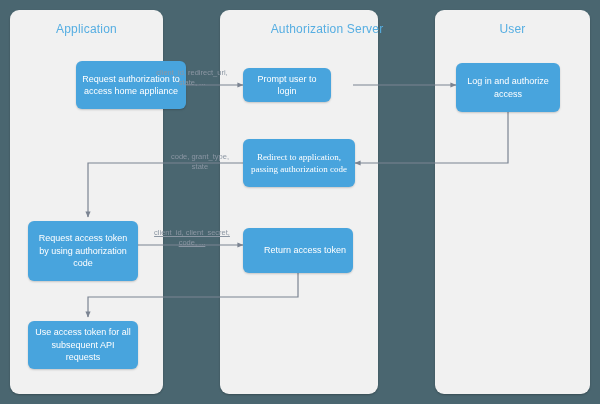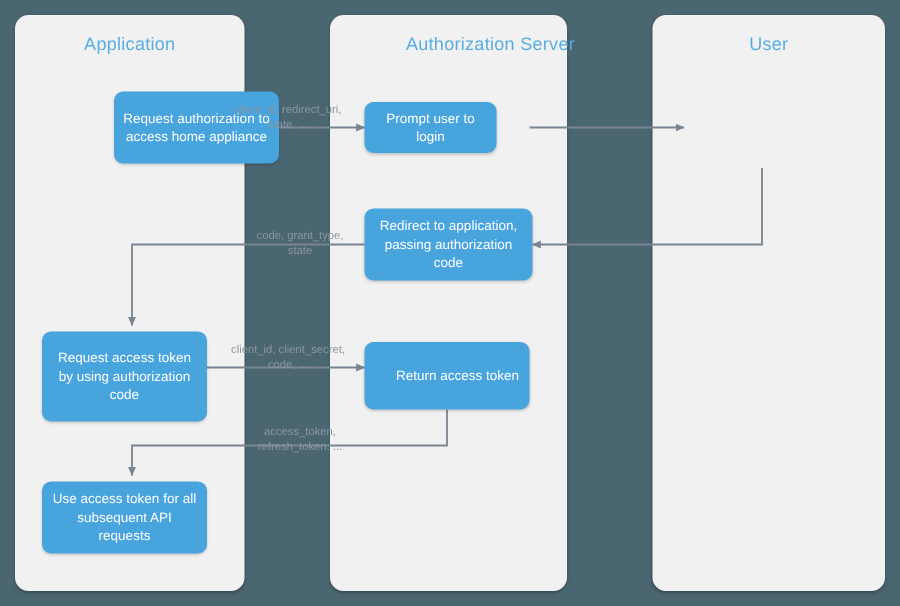--- a/index.html
+++ b/index.html
@@ -101,30 +101,29 @@
   </svg>
 
   <div class="node" style="left:28px;top:61px;width:110px;height:48px;margin-left:48px;">Request authorization to access home appliance</div>
 
   <div class="node" style="left:28px;top:221px;width:110px;height:60px;">Request access token by using authorization code</div>
 
   <div class="node" style="left:28px;top:321px;width:110px;height:48px;">Use access token for all subsequent API requests</div>
 
   <div class="node" style="left:243px;top:68px;width:88px;height:34px;">Prompt user to login</div>
 
-  <div class="node" style="left:243px;top:139px;width:112px;height:48px;">Redirect to application, passing authorization code</div>
+  <div class="node" style="left:243px;top:139px;width:112px;height:48px;font-family:Liberation Serif, serif;">Redirect to application, passing authorization code</div>
 
   <div class="node" style="left:243px;top:228px;width:110px;height:45px;padding-left:20px;">Return access token</div>
 
+  <div class="node" style="left:456px;top:63px;width:104px;height:49px;">Log in and authorize access</div>
 
   <div class="edge-label" style="left:144px;top:68px;width:96px;">client_id, redirect_uri,
 state, ...</div>
 
   <div class="edge-label" style="left:152px;top:152px;width:96px;">code, grant_type,
 state</div>
 
-  <div class="edge-label" style="left:142px;top:228px;width:100px;">client_id, client_secret,
+  <div class="edge-label" style="left:142px;top:228px;width:100px;text-decoration:underline;">client_id, client_secret,
 code, ...</div>
 
-  <div class="edge-label" style="left:150px;top:283px;width:100px;">access_token,
-refresh_token, ...</div>
 
 </div>
 
 </body></html>

